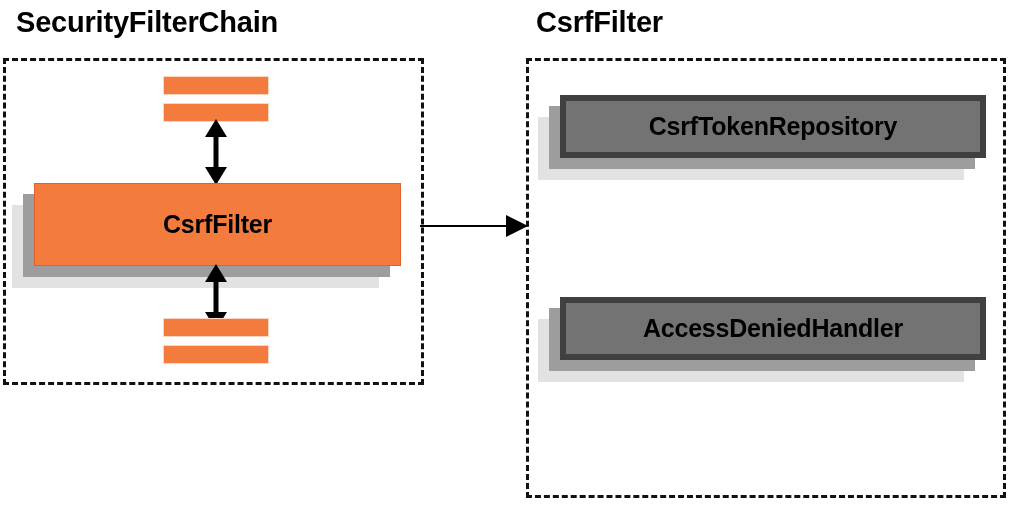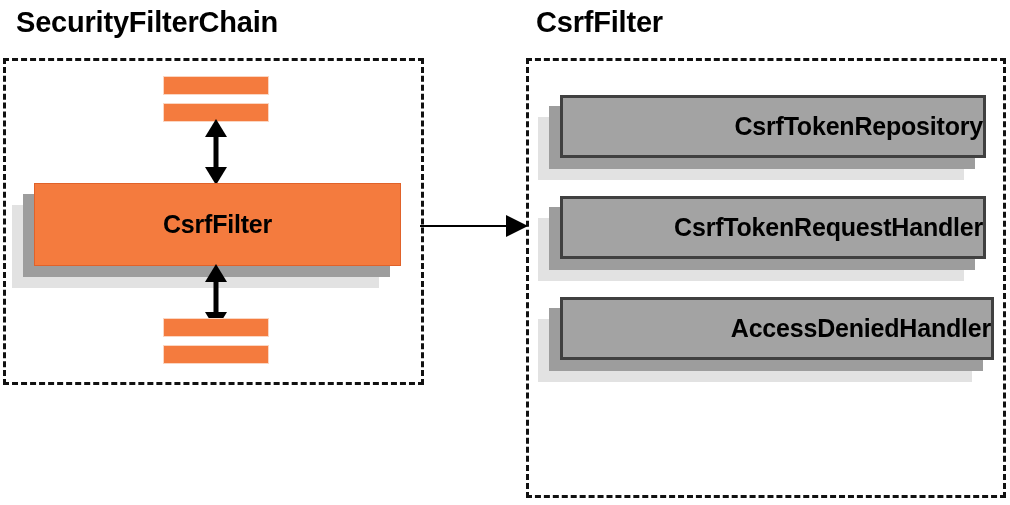--- a/index.html
+++ b/index.html
@@ -84,31 +84,30 @@
     color: #000000;
     white-space: nowrap;
     letter-spacing: -0.2px;
   }
 
   .stack-orange .layer-front {
     background: #f47b3e;
     border: 1px solid #e0622a;
   }
   .stack-blue .layer-front {
-    background: #a3a3a3;
-    border: 3px solid #404040;
-    justify-content: flex-end;
+    background: #737373;
+    border: 6px solid #404040;
   }
 
   
   #filter-csrffilter { left: 34px; top: 183px; width: 367px; height: 83px; }
 
   #svc-csrftokenrepository     { left: 560px; top: 95px;  width: 426px; height: 63px; }
   #svc-csrftokenrequesthandler { left: 560px; top: 196px; width: 426px; height: 63px; }
-  #svc-accessdeniedhandler     { left: 560px; top: 297px; width: 426px; height: 63px; padding-left: 8px; }
+  #svc-accessdeniedhandler     { left: 560px; top: 297px; width: 426px; height: 63px; }
   #svc-requestmatcher          { left: 560px; top: 398px; width: 426px; height: 63px; }
 
   
   .filter-bar {
     position: absolute;
     background: #f47b3e;
     border: 1px solid #fbd6c2;
     box-sizing: border-box;
   }
   #bar-top-1    { left: 163px; top: 76px;  width: 106px; height: 19px; }
@@ -175,27 +174,20 @@
   </div>
 
   <div class="stack stack-blue" id="svc-csrftokenrepository">
     <div class="layer-back"></div>
     <div class="layer-mid"></div>
     <div class="layer-front">
       <span class="label">CsrfTokenRepository</span>
     </div>
   </div>
 
-  <div class="stack stack-blue" id="svc-csrftokenrequesthandler">
-    <div class="layer-back"></div>
-    <div class="layer-mid"></div>
-    <div class="layer-front">
-      <span class="label">CsrfTokenRequestHandler</span>
-    </div>
-  </div>
 
   <div class="stack stack-blue" id="svc-accessdeniedhandler">
     <div class="layer-back"></div>
     <div class="layer-mid"></div>
     <div class="layer-front">
       <span class="label">AccessDeniedHandler</span>
     </div>
   </div>
 
 

